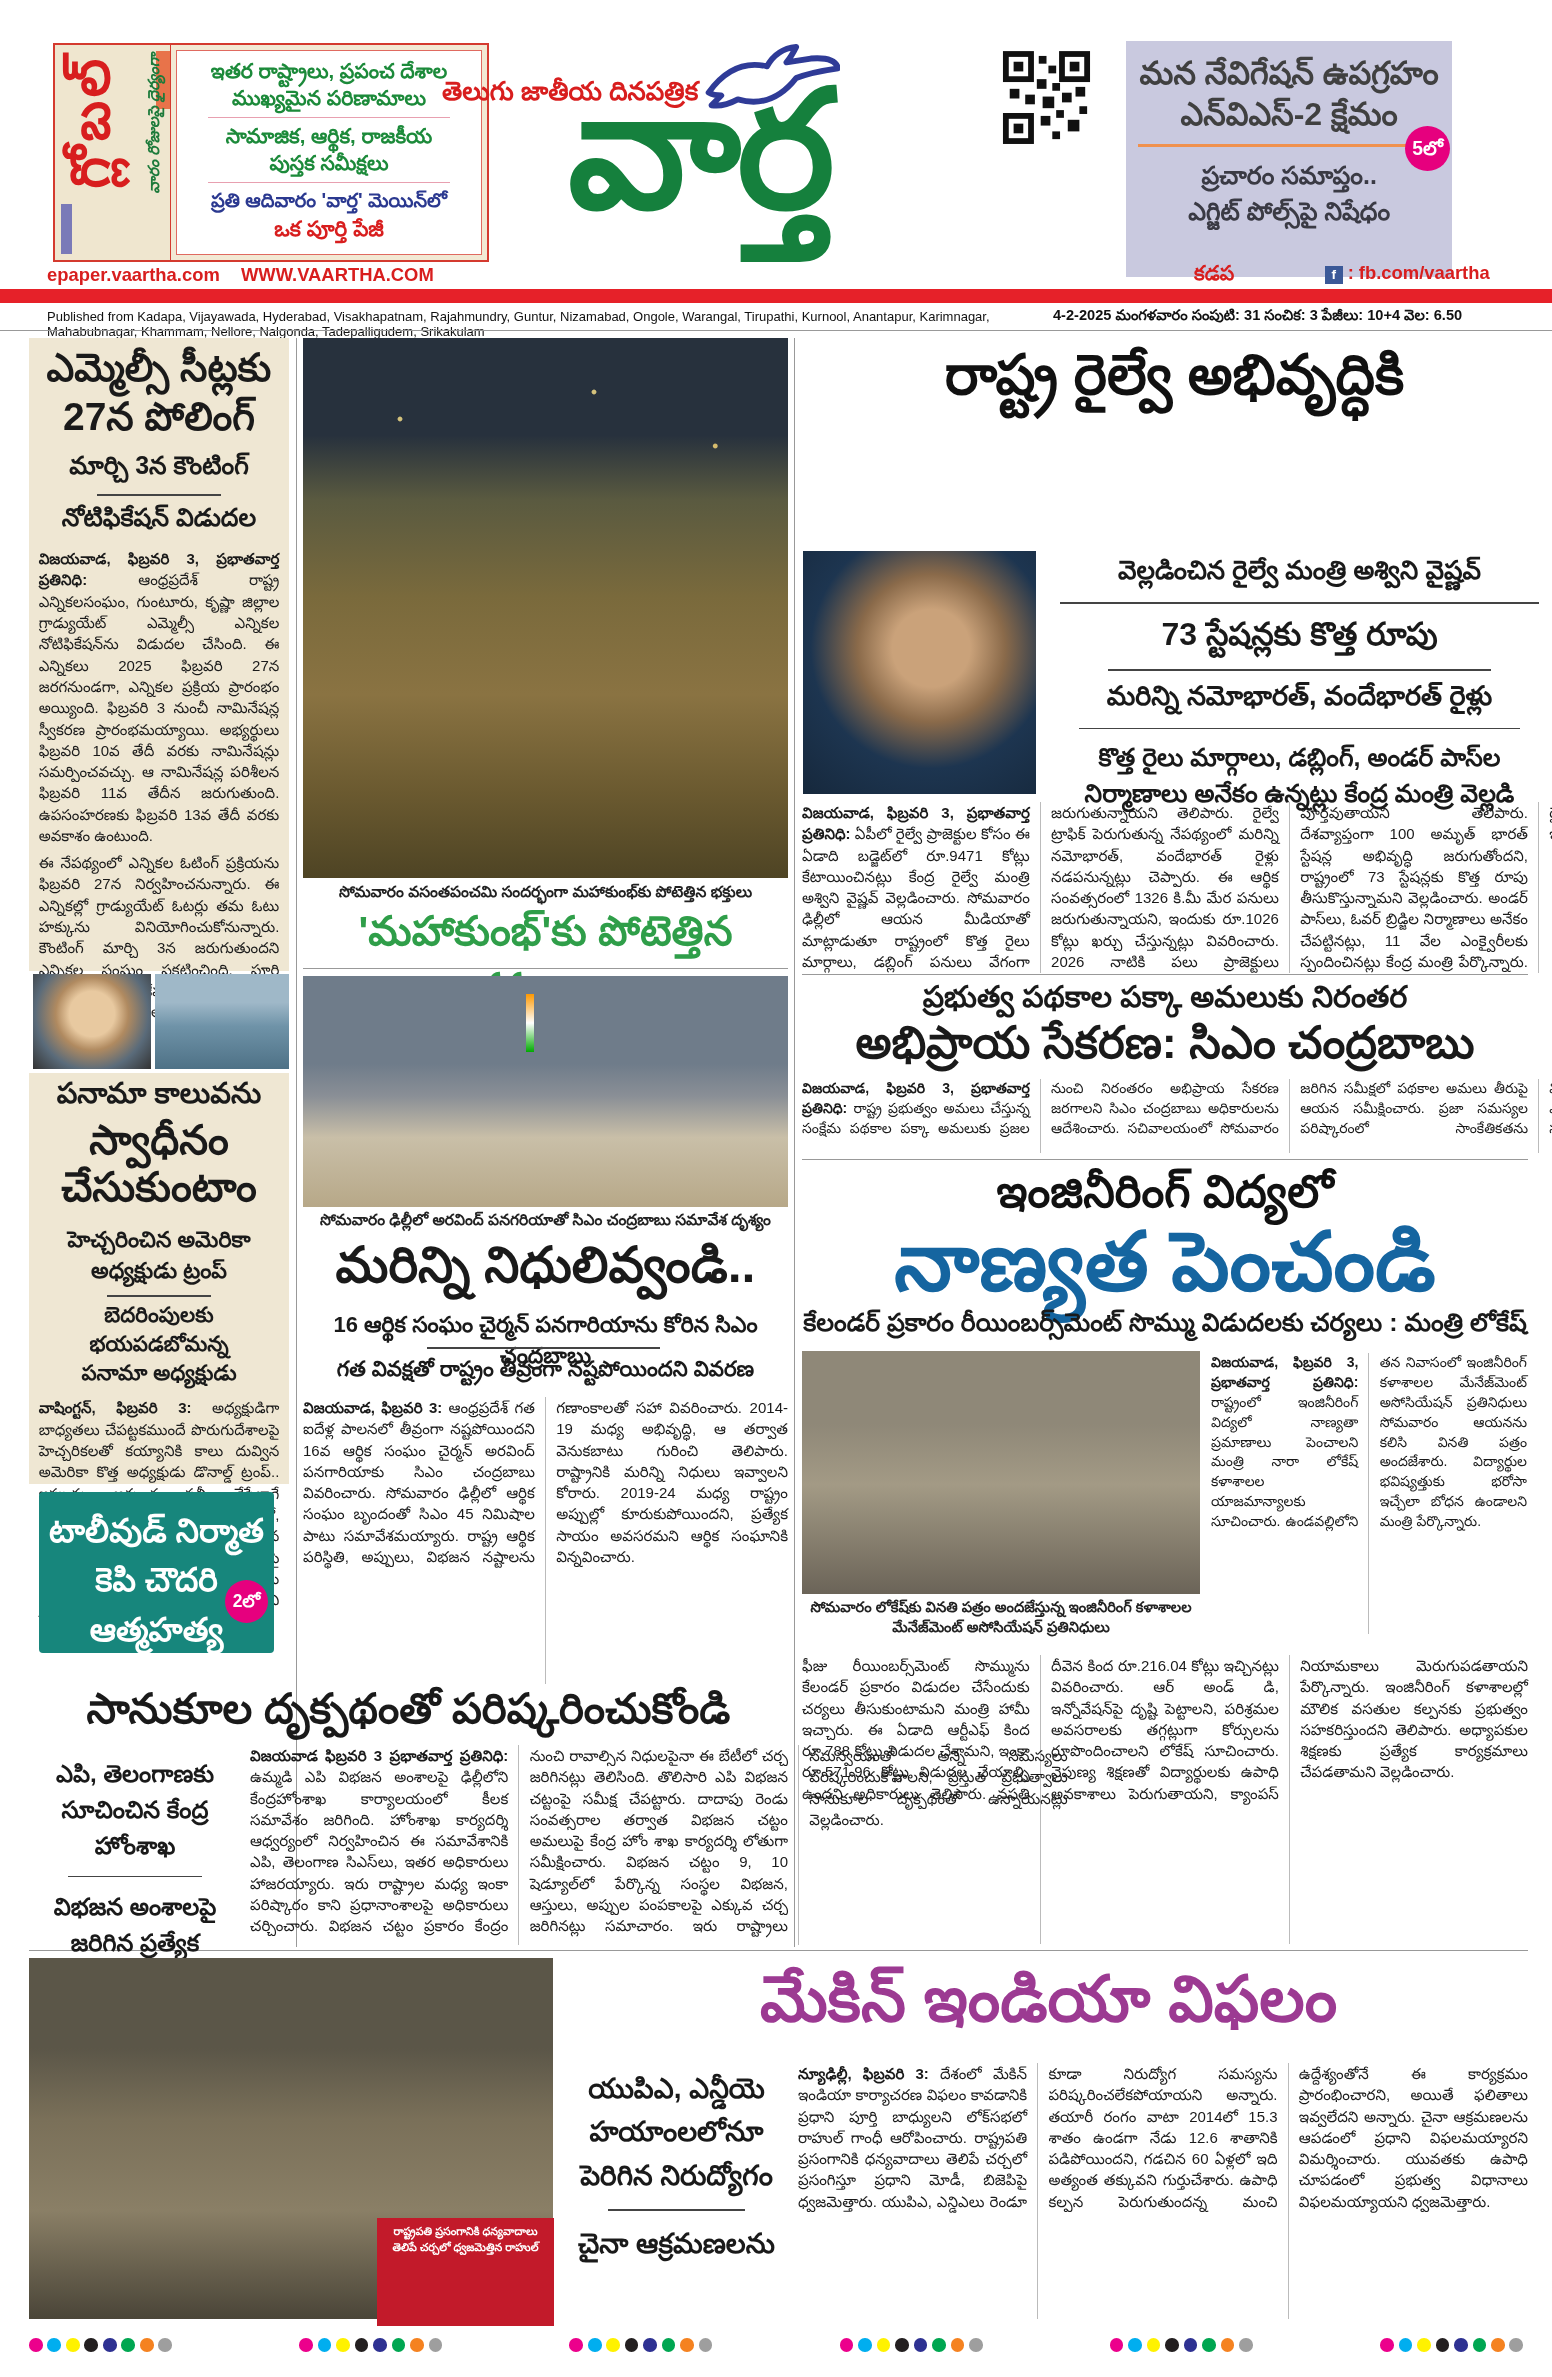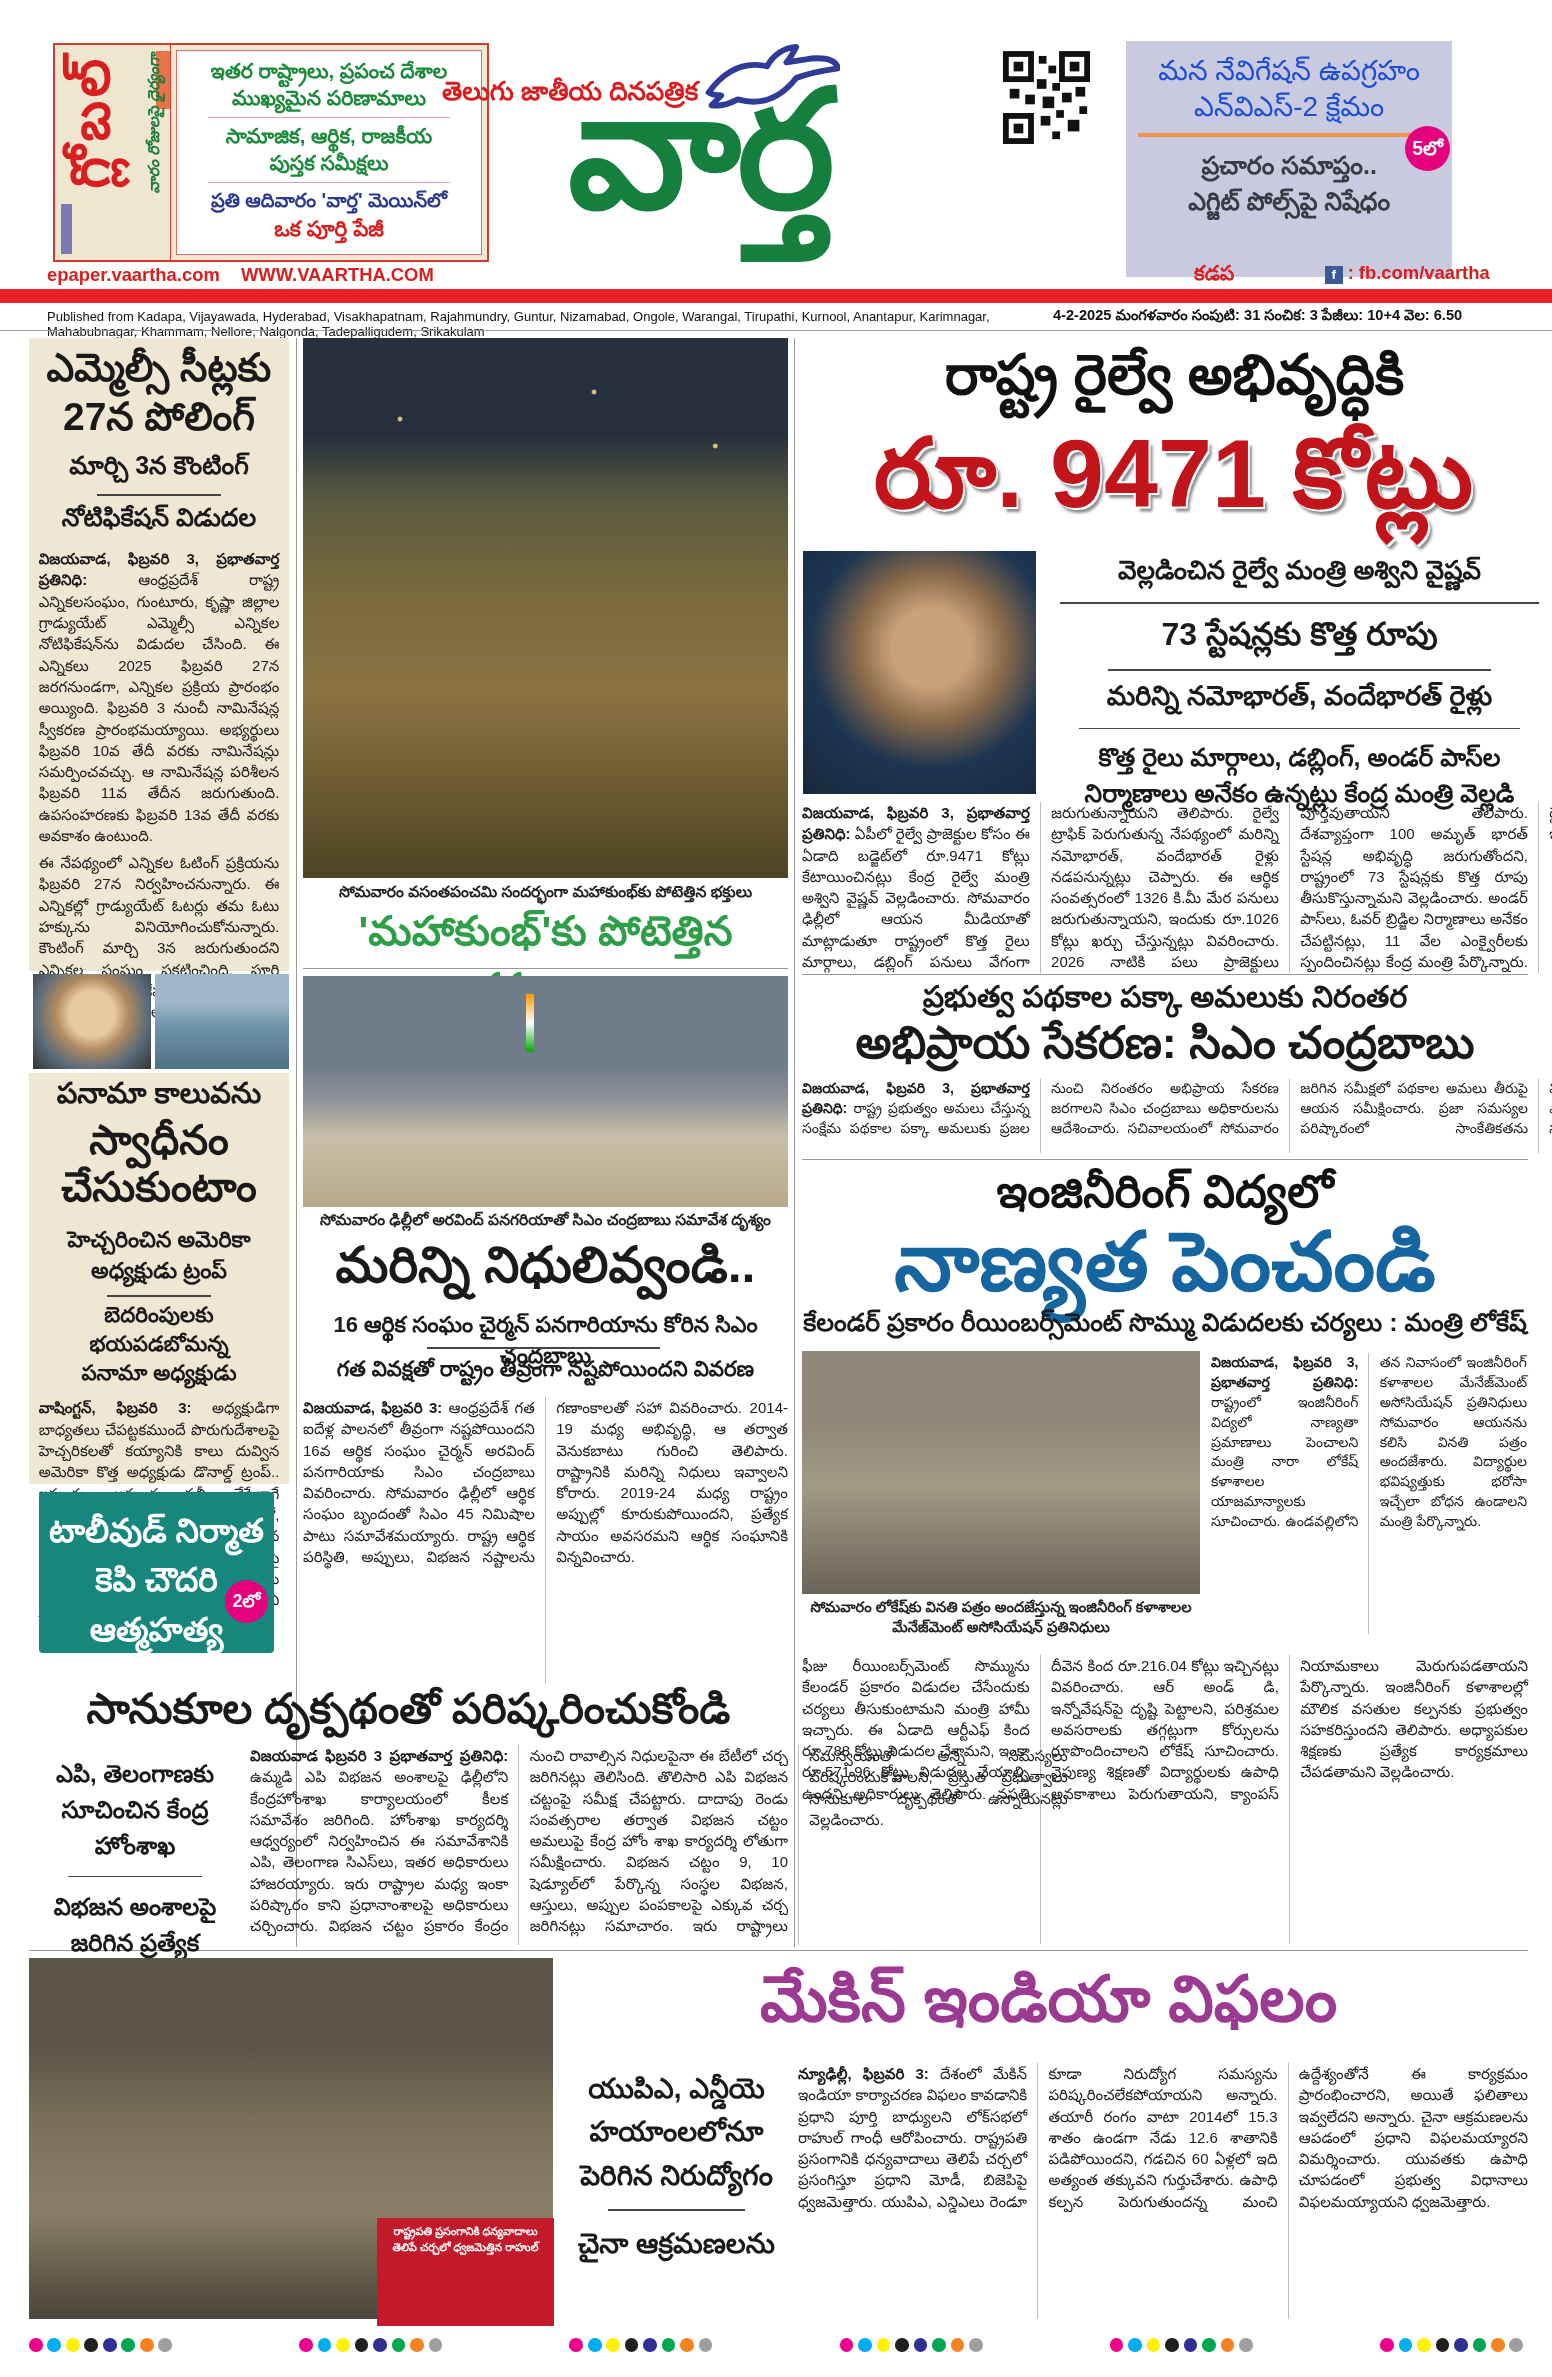--- a/index.html
+++ b/index.html
@@ -20,21 +20,21 @@
   .promo-brand .bar2{position:absolute;left:5.8px;bottom:5.8px;width:11.6px;height:50px;background:#7a7ab8;}
   .promo-inner{flex:1;background:#fff;border:1px solid #e06a60;margin:4.9px;padding:7.8px 5.8px;
       display:flex;flex-direction:column;justify-content:space-between;}
   .promo-inner .g{color:#1c8a3a;font-weight:bold;font-size:20.4px;text-align:center;line-height:1.25;}
   .promo-inner .div{height:1.9px;background:#e8a0b0;margin:3.9px 25px;}
   .promo-inner .bl{color:#2b3990;font-weight:bold;font-size:19.4px;text-align:center;}
   .promo-inner .rd{color:#d81e1e;font-weight:bold;font-size:21.3px;text-align:center;}
   .tagline{color:#d81e1e;font-weight:bold;font-size:26px;}
   .logo{color:#15803d;font-weight:bold;font-size:165px;line-height:1;letter-spacing:-3.9px;}
   .rightbox{background:#c9c9df;padding:11.6px 9.7px 7.8px;text-align:center;}
-  .rightbox .t1{font-size:28px;font-weight:normal;color:#1d4ed8;line-height:1.3;}
+  .rightbox .t1{font-size:32px;font-weight:bold;color:#404040;line-height:1.3;}
   .rightbox .orange{height:3.9px;background:#f0914e;margin:7.8px 1.9px 9.7px;position:relative;}
   .rightbox .t2{font-size:25px;font-weight:bold;color:#3a3a44;line-height:1.45;}
   .badge{display:inline-block;background:#e6007e;color:#fff;font-weight:bold;border-radius:50%;}
   .strip-red{background:#e62129;}
   .publine{font-size:13px;color:#111;}
   
   .ph{background:#777;}
   .cap{font-size:15.5px;font-weight:bold;color:#222;text-align:center;}
   
   .cream{background:#efe7d3;}
@@ -191,21 +191,20 @@
   <div class="abs c b" style="left:303px;top:1236px;width:485px;font-size:50px;">మరిన్ని నిధులివ్వండి..</div>
   <div class="abs c b" style="left:303px;top:1312px;width:485px;font-size:22px;">16 ఆర్థిక సంఘం చైర్మన్ పనగారియాను కోరిన సిఎం చంద్రబాబు</div>
   <div class="abs rule" style="left:427px;top:1347px;width:233px;"></div>
   <div class="abs c b" style="left:303px;top:1357px;width:485px;font-size:21.3px;">గత వివక్షతో రాష్ట్రం తీవ్రంగా నష్టపోయిందని వివరణ</div>
   <div class="abs cols2 body15 j" style="left:303px;top:1397px;width:485px;height:287px;">
     <span class="dl">విజయవాడ, ఫిబ్రవరి 3:</span>
     <span>ఆంధ్రప్రదేశ్ గత ఐదేళ్ల పాలనలో తీవ్రంగా నష్టపోయిందని 16వ ఆర్థిక సంఘం చైర్మన్ అరవింద్ పనగారియాకు సిఎం చంద్రబాబు వివరించారు. సోమవారం ఢిల్లీలో ఆర్థిక సంఘం బృందంతో సిఎం 45 నిమిషాల పాటు సమావేశమయ్యారు. రాష్ట్ర ఆర్థిక పరిస్థితి, అప్పులు, విభజన నష్టాలను గణాంకాలతో సహా వివరించారు. 2014-19 మధ్య అభివృద్ధి, ఆ తర్వాత వెనుకబాటు గురించి తెలిపారు. రాష్ట్రానికి మరిన్ని నిధులు ఇవ్వాలని కోరారు. 2019-24 మధ్య రాష్ట్రం అప్పుల్లో కూరుకుపోయిందని, ప్రత్యేక సాయం అవసరమని ఆర్థిక సంఘానికి విన్నవించారు.</span>
   </div>
 
   <div class="abs c kicker-black" style="left:835px;top:342px;width:679px;font-size:56px;">రాష్ట్ర రైల్వే అభివృద్ధికి</div>
-  <div class="abs c red-big" style="left:805px;top:425px;width:737px;">రూ. 9471 కోట్లు</div>
 
   <div class="abs ph" style="left:803px;top:551px;width:233px;height:243px;
       background:radial-gradient(circle at 55% 40%,#caa27a 0 20%,#8a6a4a 38%,#1d3550 62%,#16283c 100%);"></div>
 
   <div class="abs" style="left:1050px;top:555px;width:499px;">
     <div class="c b" style="font-size:26px;">వెల్లడించిన రైల్వే మంత్రి అశ్విని వైష్ణవ్</div>
     <div class="hline" style="margin:9.7px 9.7px;background:#444;height:1.9px;"></div>
     <div class="c b" style="font-size:32px;margin-top:12px;">73 స్టేషన్లకు కొత్త రూపు</div>
     <div class="hline" style="margin:9.7px 58px;background:#444;height:1.9px;"></div>
     <div class="c b" style="font-size:27px;">మరిన్ని నమోభారత్, వందేభారత్ రైళ్లు</div>

